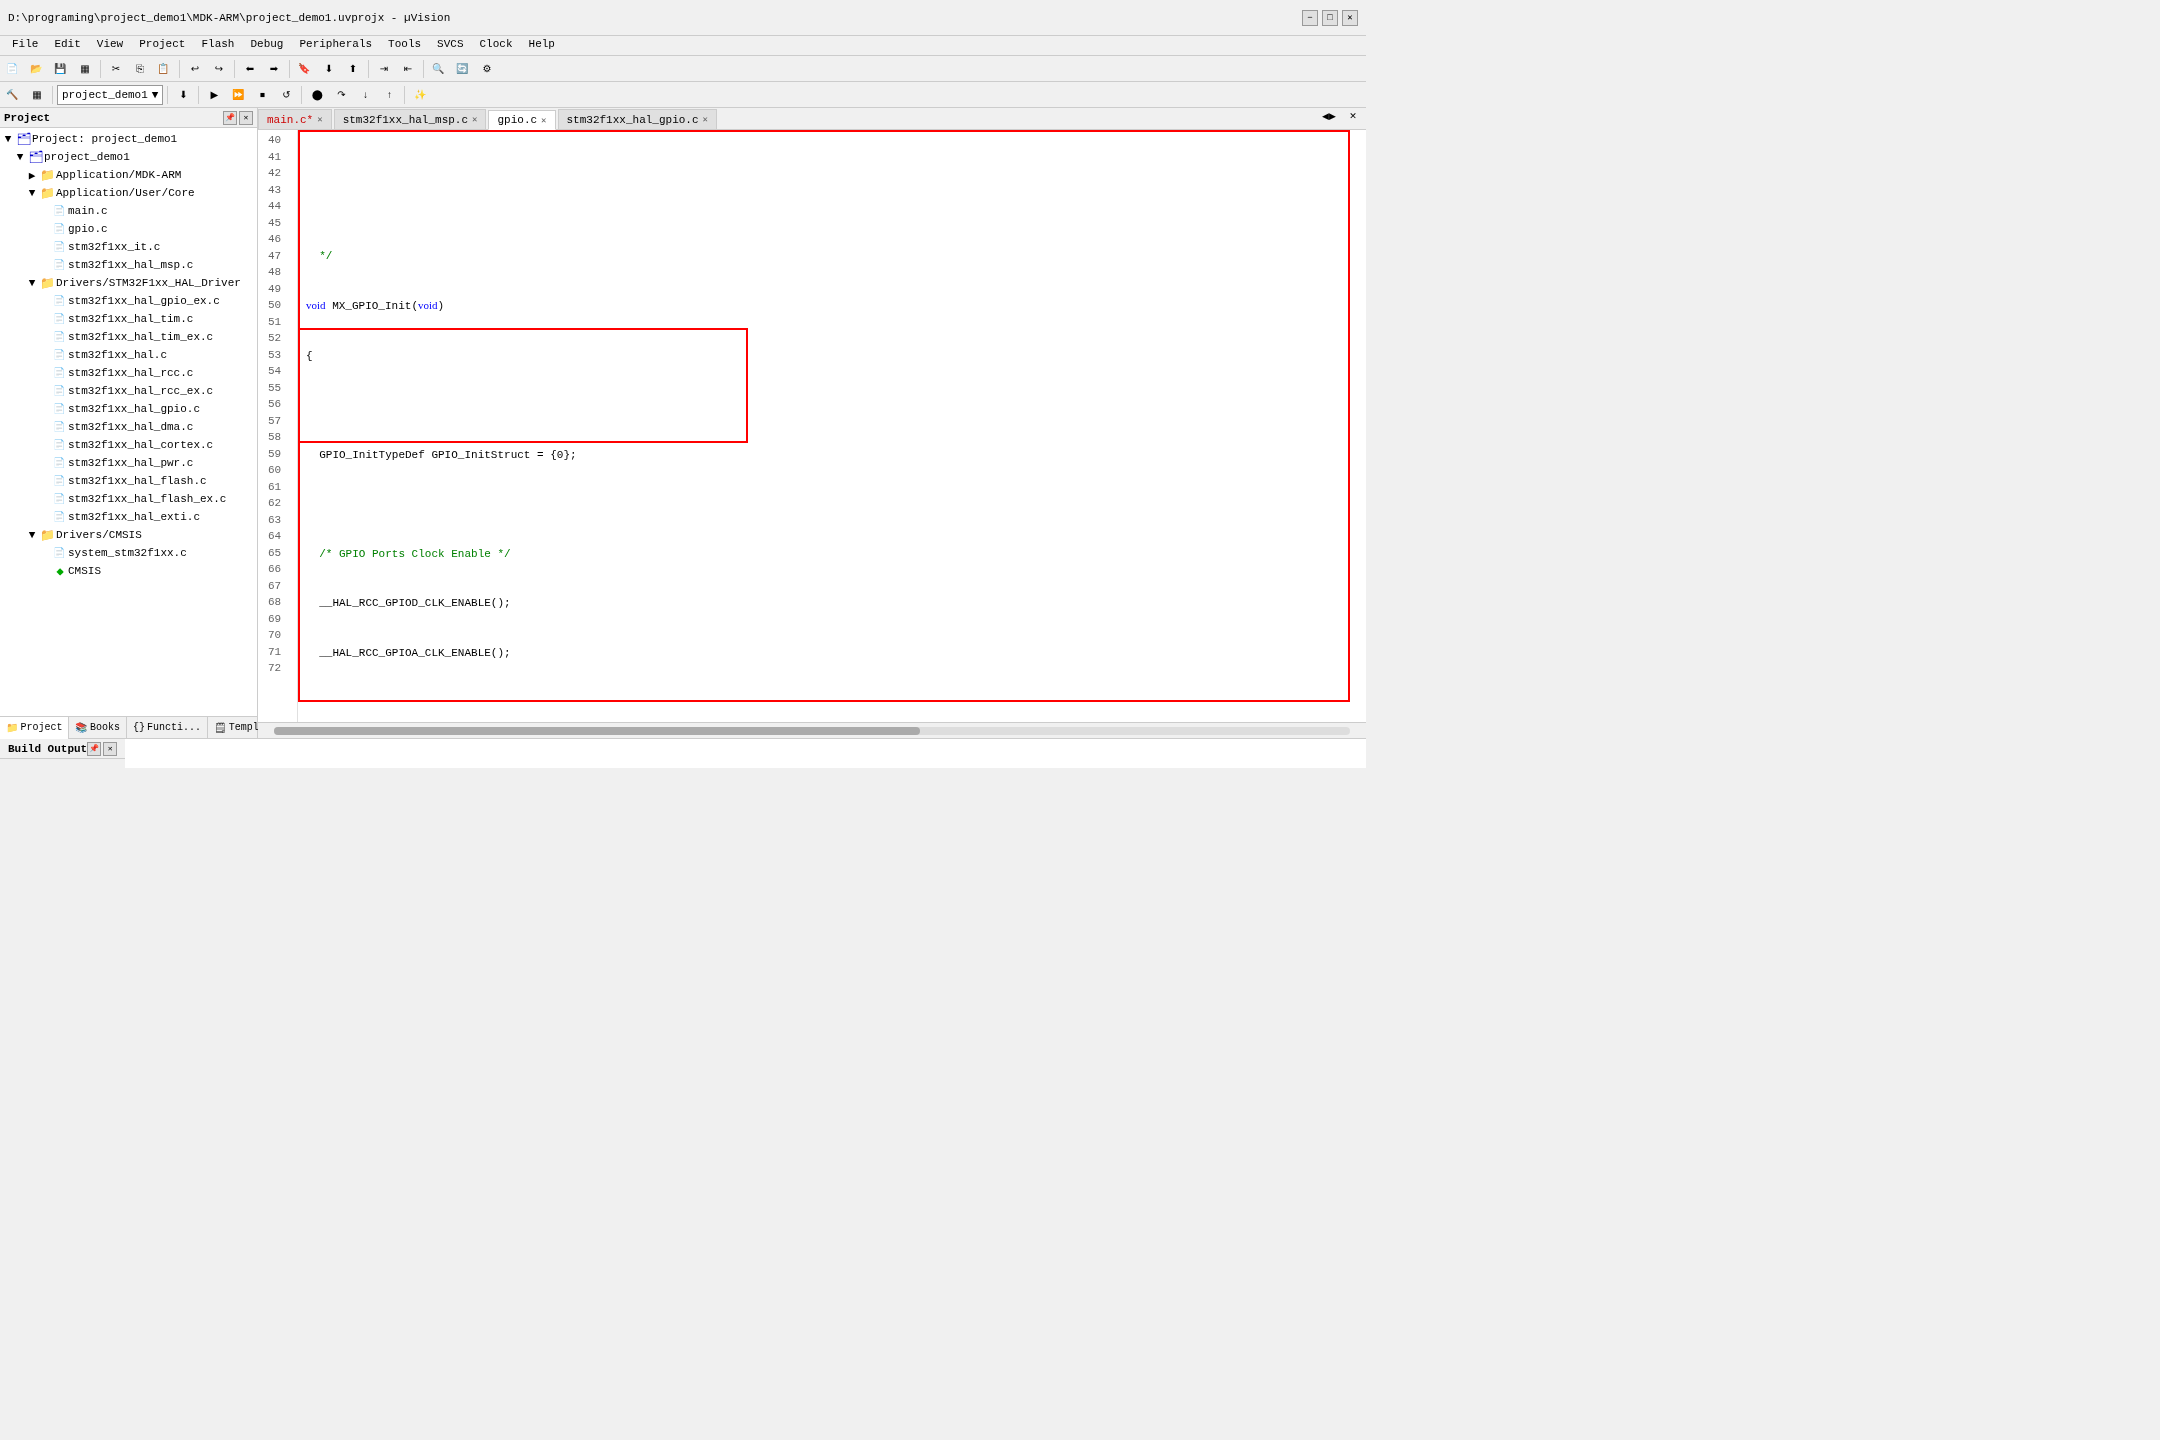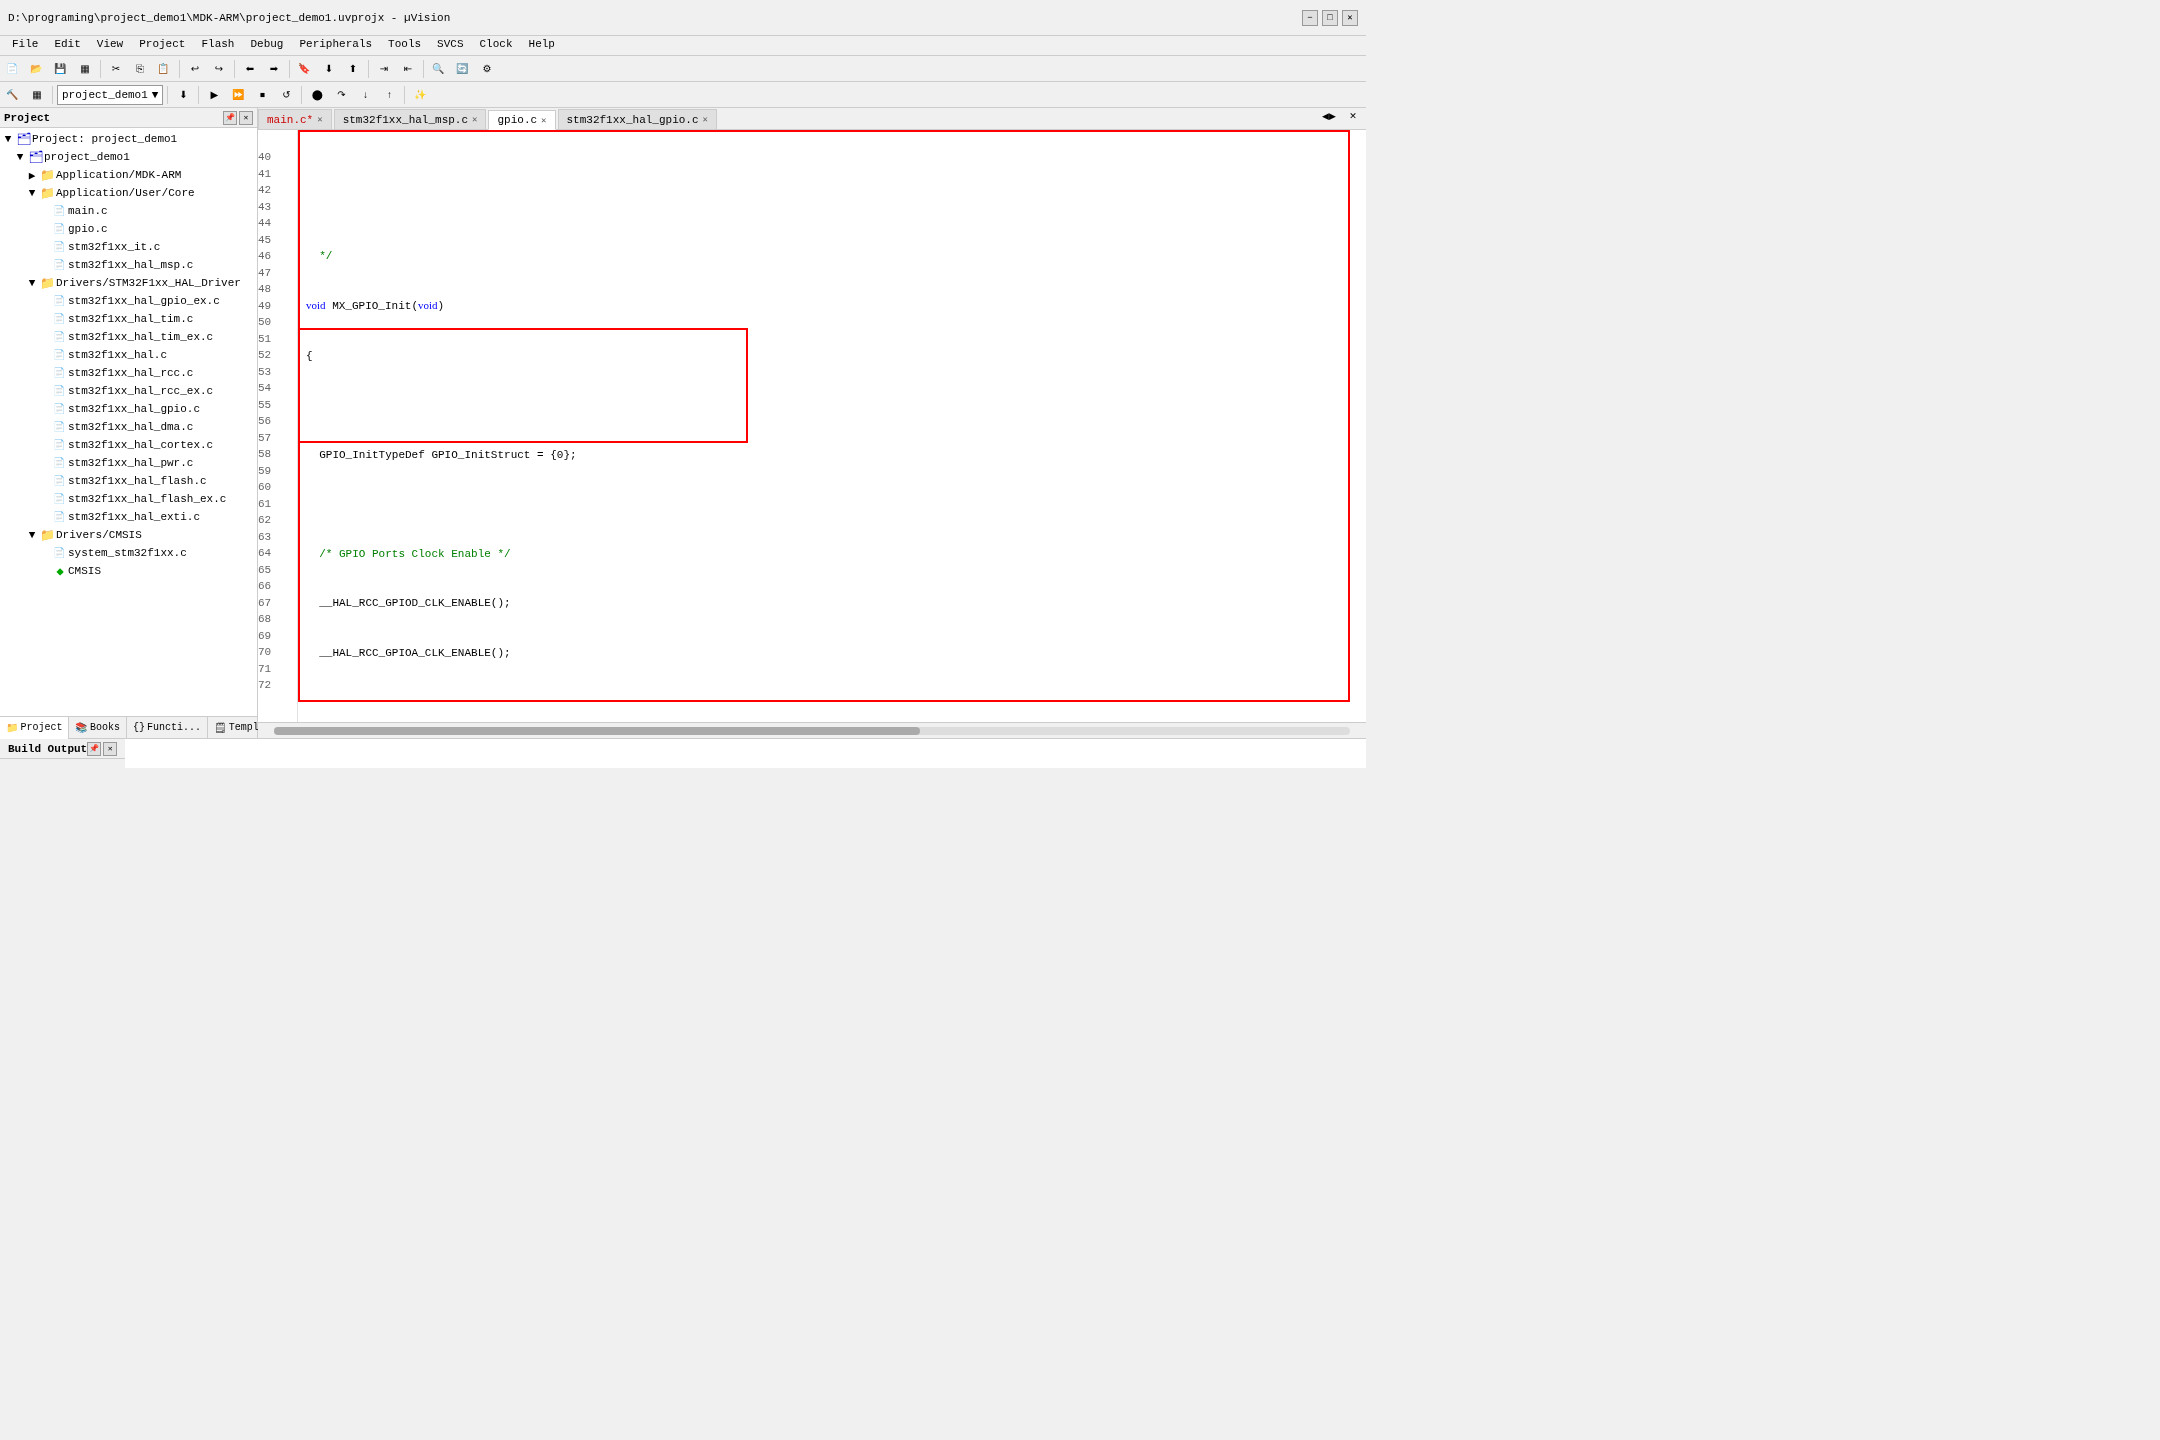--- a/index.html
+++ b/index.html
@@ -186,28 +186,28 @@
     #code-editor {
       flex: 1;
       display: flex;
       overflow: hidden;
       background: white;
     }
     #line-numbers {
       width: 40px;
       background: white;
       border-right: 1px solid #e0e0e0;
-      text-align: left;
+      text-align: center;
       padding-right: 6px;
       font-size: 11px;
       color: #666;
       overflow: hidden;
       flex-shrink: 0;
       line-height: 16.5px;
-      padding-top: 19px;
+      padding-top: 2px;
     }
     #code-content {
       flex: 1;
       overflow: auto;
       padding: 2px 8px;
       font-size: 11px;
       line-height: 16.5px;
       white-space: pre;
       color: #000;
       position: relative;

